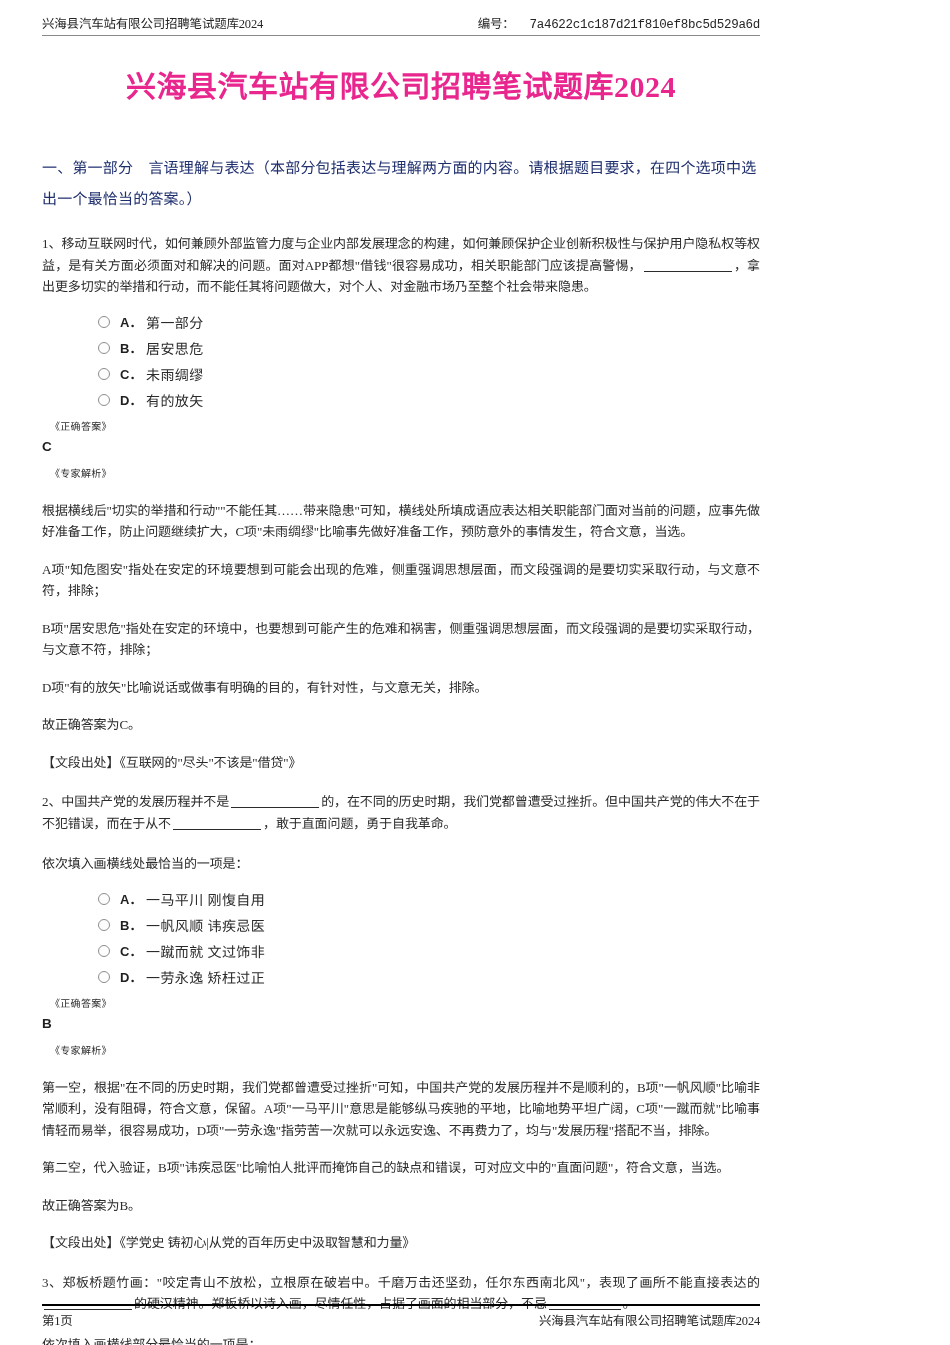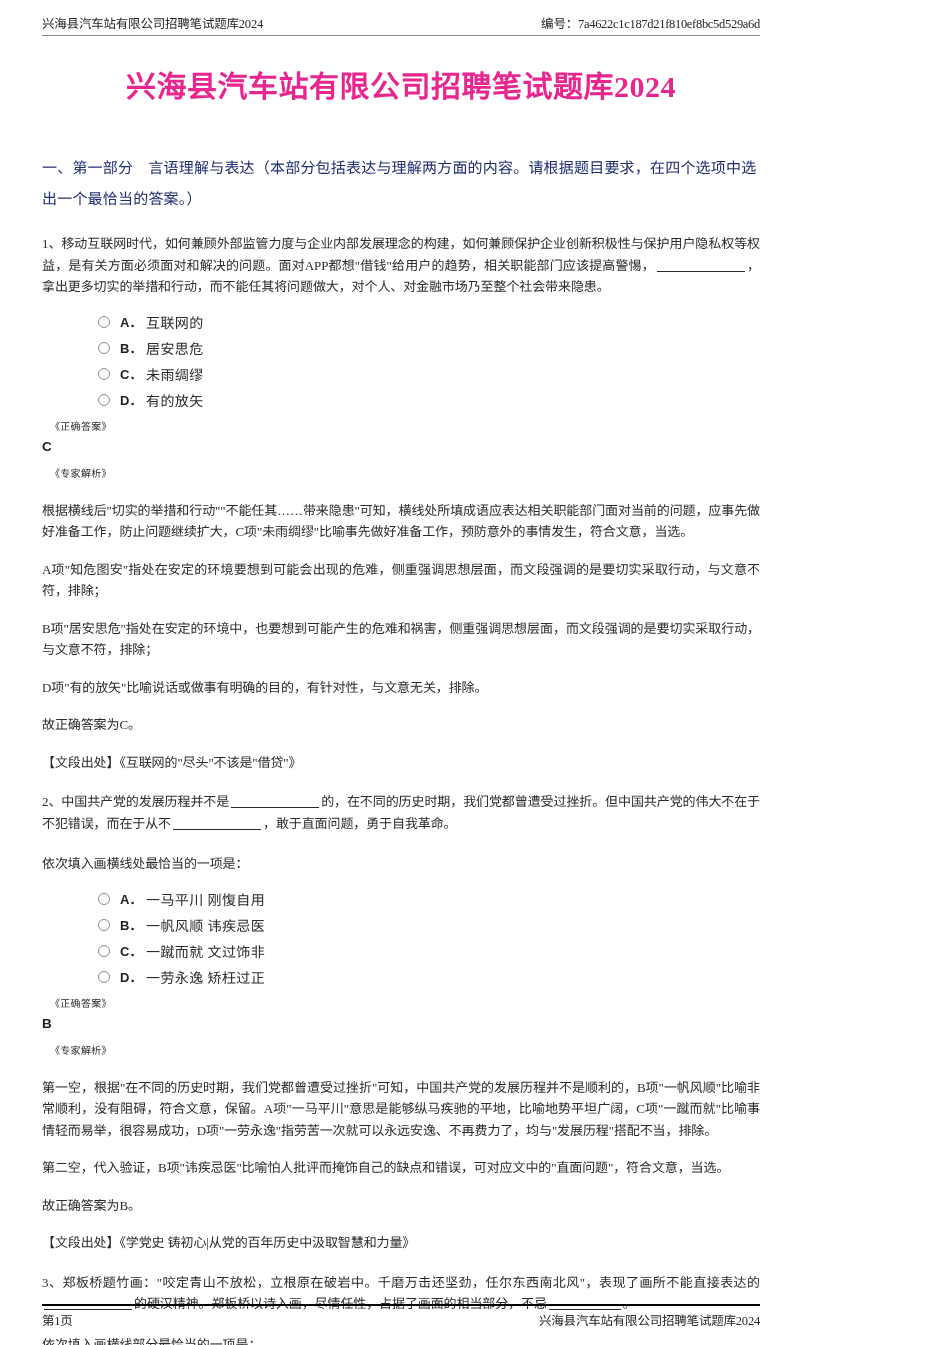--- a/index.html
+++ b/index.html
@@ -33,22 +33,23 @@
     color: #262626;
     padding-top: 13px;
     padding-bottom: 3px;
     border-bottom: 1px solid #8a8a8a;
     letter-spacing: -0.2px;
   }
   .doc-header .hdr-left { white-space: nowrap; }
   .doc-header .hdr-right { white-space: nowrap; }
   .hdr-id-label { }
   .hdr-id-value {
-    font-family: Liberation Serif, serif;
+    font-family: Liberation Mono, monospace;
     letter-spacing: -0.3px;
+    margin-left: 15px;
   }
 
   
   .doc-title {
     text-align: center;
     color: #e8268e;
     font-size: 30px;
     font-weight: 700;
     letter-spacing: 0.5px;
     margin-top: 26px;
@@ -173,28 +174,28 @@
 
   <div class="doc-header">
     <span class="hdr-left">兴海县汽车站有限公司招聘笔试题库2024</span>
     <span class="hdr-right"><span class="hdr-id-label">编号：</span><span class="hdr-id-value">7a4622c1c187d21f810ef8bc5d529a6d</span></span>
   </div>
 
   <h1 class="doc-title">兴海县汽车站有限公司招聘笔试题库2024</h1>
 
   <h2 class="section-heading">一、第一部分　言语理解与表达（本部分包括表达与理解两方面的内容。请根据题目要求，在四个选项中选出一个最恰当的答案。）</h2>
 
-  <p class="q-stem"><span>1、</span><span>移动互联网时代，如何兼顾外部监管力度与企业内部发展理念的构建，如何兼顾保护企业创新积极性与保护用户隐私权等权益，是有关方面必须面对和解决的问题。面对APP都想"借钱"给用户的趋势，相关职能部门应该提高警惕，</span><span class="blank"></span><span>，拿出更多切实的举措和行动，而不能任其将问题做大，对个人、对金融市场乃至整个社会带来隐患。</span></p>
+  <p class="q-stem"><span>1、</span><span>移动互联网时代，如何兼顾外部监管力度与企业内部发展理念的构建，如何兼顾保护企业创新积极性与保护用户隐私权等权益，是有关方面必须面对和解决的问题。面对APP都想"借钱"很容易成功，相关职能部门应该提高警惕，</span><span class="blank"></span><span>，拿出更多切实的举措和行动，而不能任其将问题做大，对个人、对金融市场乃至整个社会带来隐患。</span></p>
 
 
   <div class="options">
     <div class="option-row">
       <span class="radio"></span>
       <span class="opt-letter">A．</span>
-      <span class="opt-text">互联网的</span>
+      <span class="opt-text">第一部分</span>
     </div>
     <div class="option-row">
       <span class="radio"></span>
       <span class="opt-letter">B．</span>
       <span class="opt-text">居安思危</span>
     </div>
     <div class="option-row">
       <span class="radio"></span>
       <span class="opt-letter">C．</span>
       <span class="opt-text">未雨绸缪</span>

